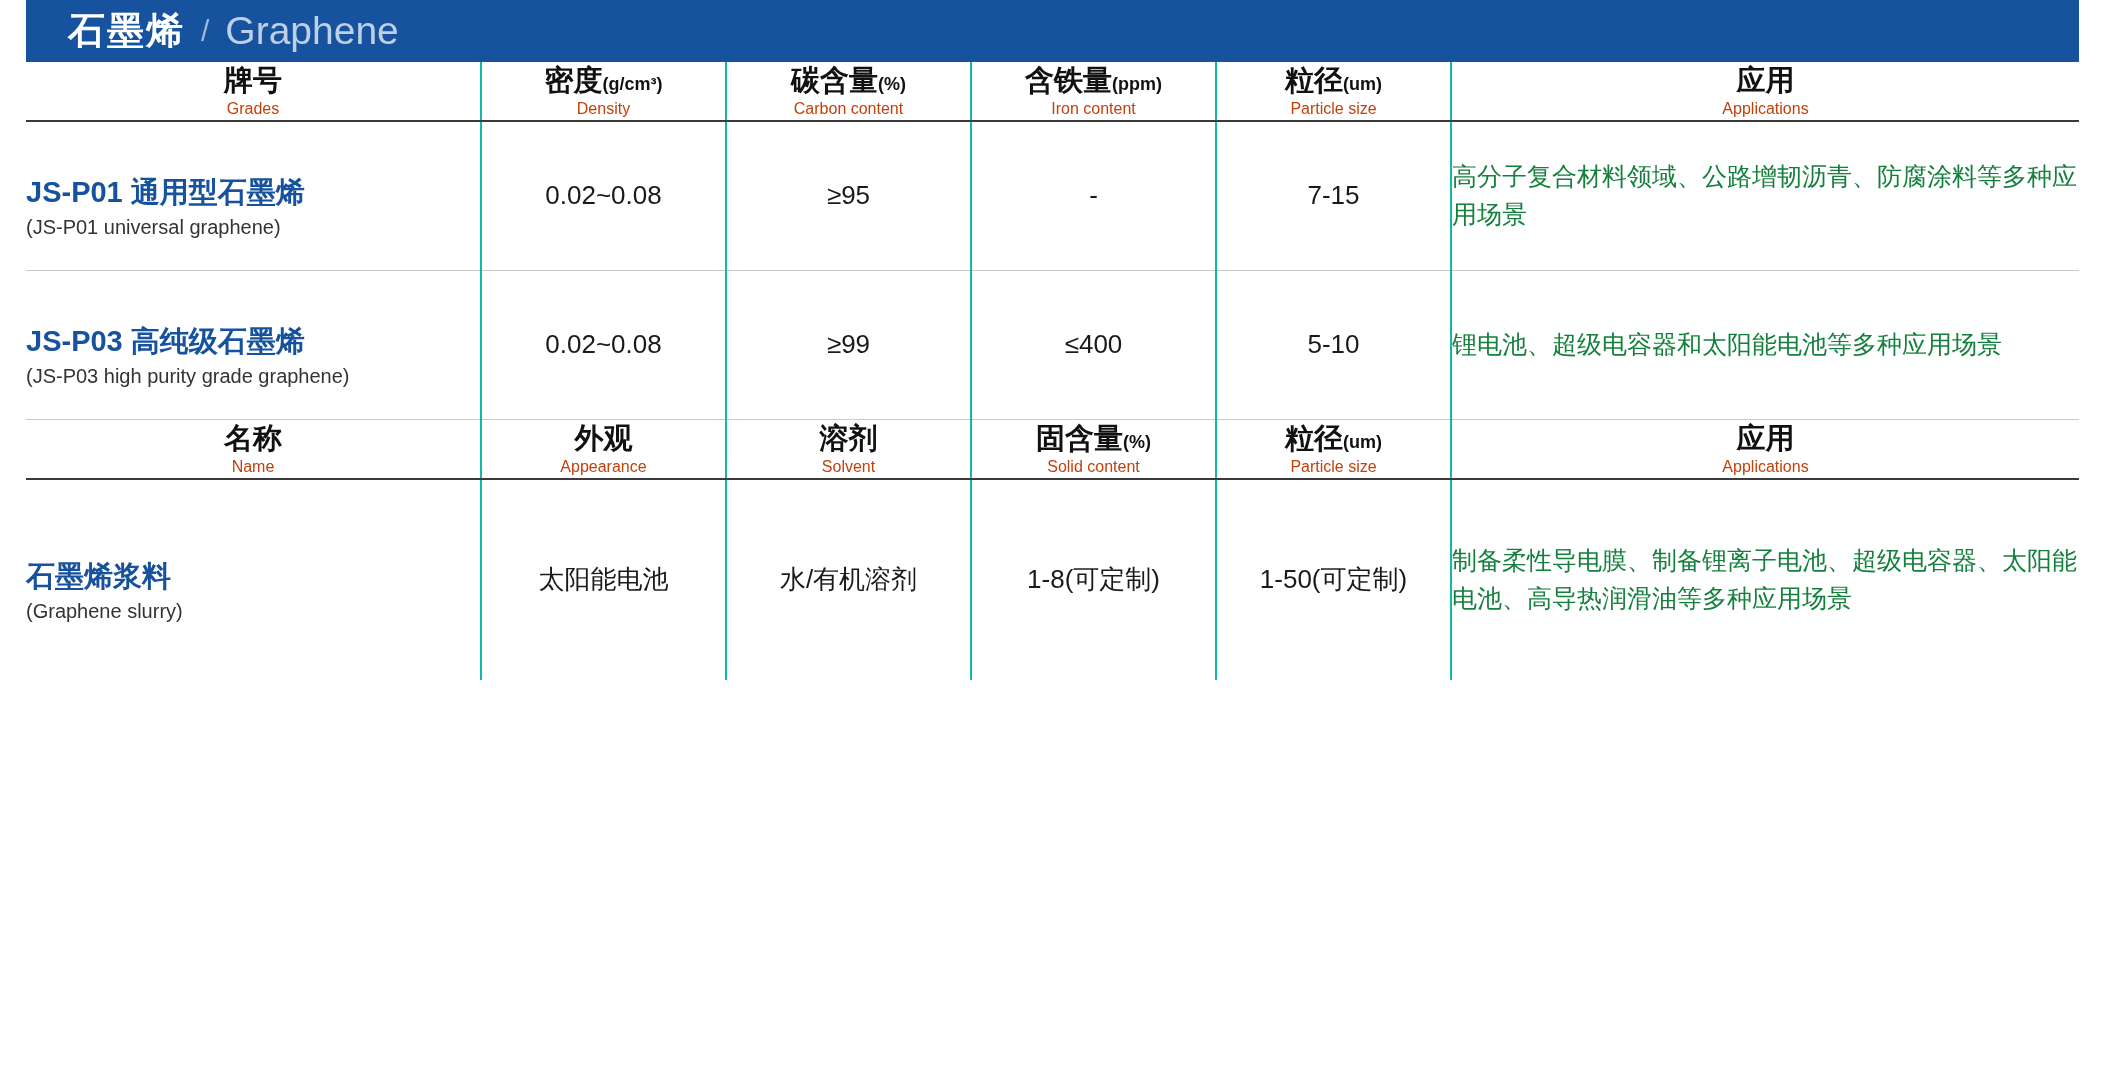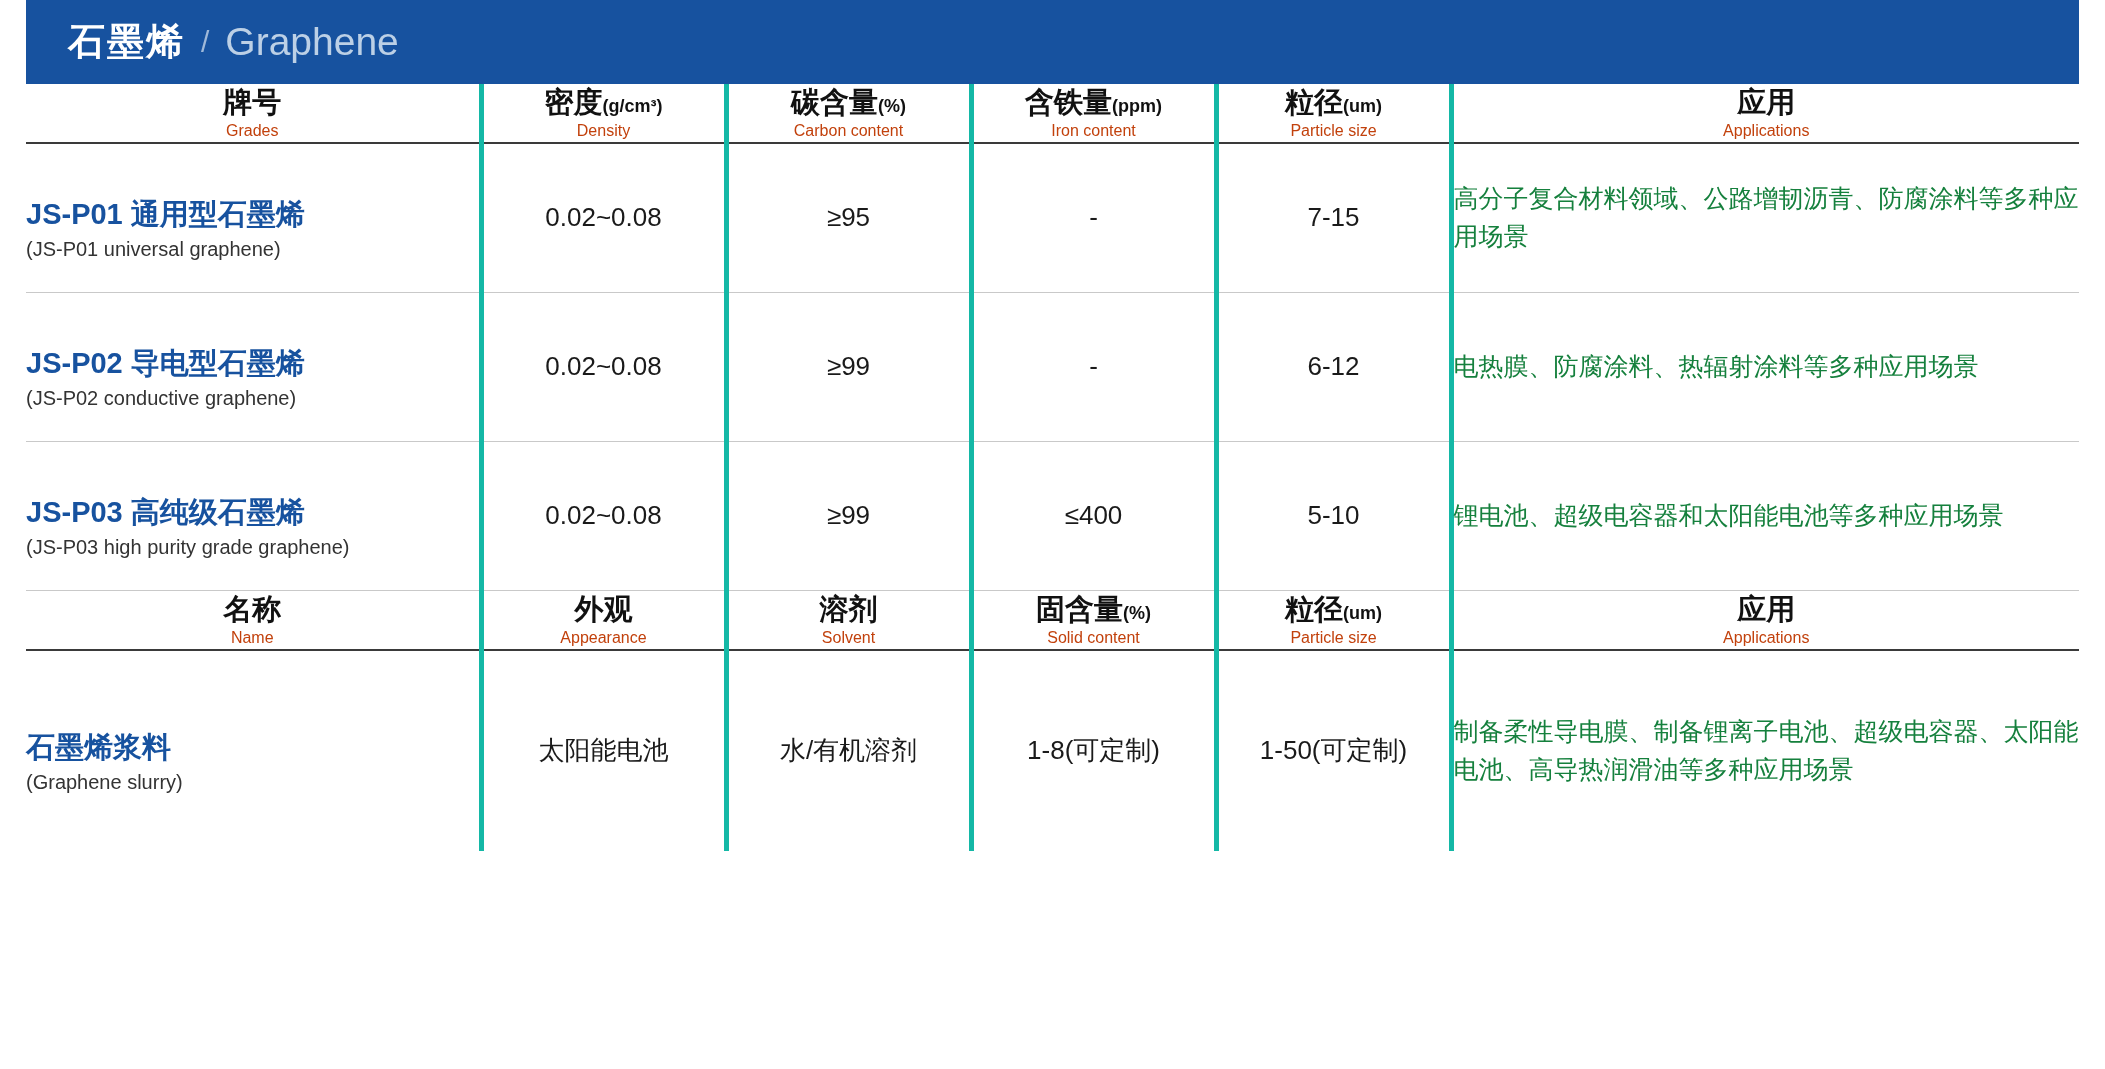--- a/index.html
+++ b/index.html
@@ -18,21 +18,21 @@
     position: relative;
     width: 2105px;
     height: 1069px;
     box-sizing: border-box;
     padding: 0 26px;
   }
 
   
   .banner {
     background: #17529f;
-    height: 84px;
+    height: 62px;
     display: flex;
     align-items: center;
     padding-left: 42px;
     box-sizing: border-box;
   }
   .banner-cn {
     color: #ffffff;
     font-size: 37px;
     font-weight: bold;
     letter-spacing: 2px;
@@ -57,21 +57,21 @@
     margin-top: 0;
   }
   table.spec col.c-name  { width: 455px; }
   table.spec col.c-a     { width: 245px; }
   table.spec col.c-b     { width: 245px; }
   table.spec col.c-c     { width: 245px; }
   table.spec col.c-d     { width: 235px; }
   table.spec col.c-app   { width: auto; }
 
   table.spec td, table.spec th {
-    border-right: 5px solid #14b8a6;
+    border-right: 2px solid #14b8a6;
     vertical-align: middle;
     padding: 0;
   }
   table.spec td:last-child, table.spec th:last-child {
     border-right: none;
   }
 
   .hdr-row > th {
     border-right: 1px solid #c9c9c9;
     padding: 18px 6px 16px 6px;
@@ -207,31 +207,20 @@
         <td class="grade-cell">
           <div class="grade-cn">JS-P01 通用型石墨烯</div>
           <div class="grade-en">(JS-P01 universal graphene)</div>
         </td>
         <td class="val-cell">0.02~0.08</td>
         <td class="val-cell">≥95</td>
         <td class="val-cell">-</td>
         <td class="val-cell">7-15</td>
         <td class="app-cell">高分子复合材料领域、公路增韧沥青、防腐涂料等多种应用场景</td>
       </tr>
-      <tr class="data-row">
-        <td class="grade-cell">
-          <div class="grade-cn">JS-P02 导电型石墨烯</div>
-          <div class="grade-en">(JS-P02 conductive graphene)</div>
-        </td>
-        <td class="val-cell">0.02~0.08</td>
-        <td class="val-cell">≥99</td>
-        <td class="val-cell">-</td>
-        <td class="val-cell">6-12</td>
-        <td class="app-cell">电热膜、防腐涂料、热辐射涂料等多种应用场景</td>
-      </tr>
       <tr class="data-row last">
         <td class="grade-cell">
           <div class="grade-cn">JS-P03 高纯级石墨烯</div>
           <div class="grade-en">(JS-P03 high purity grade graphene)</div>
         </td>
         <td class="val-cell">0.02~0.08</td>
         <td class="val-cell">≥99</td>
         <td class="val-cell">≤400</td>
         <td class="val-cell">5-10</td>
         <td class="app-cell">锂电池、超级电容器和太阳能电池等多种应用场景</td>

